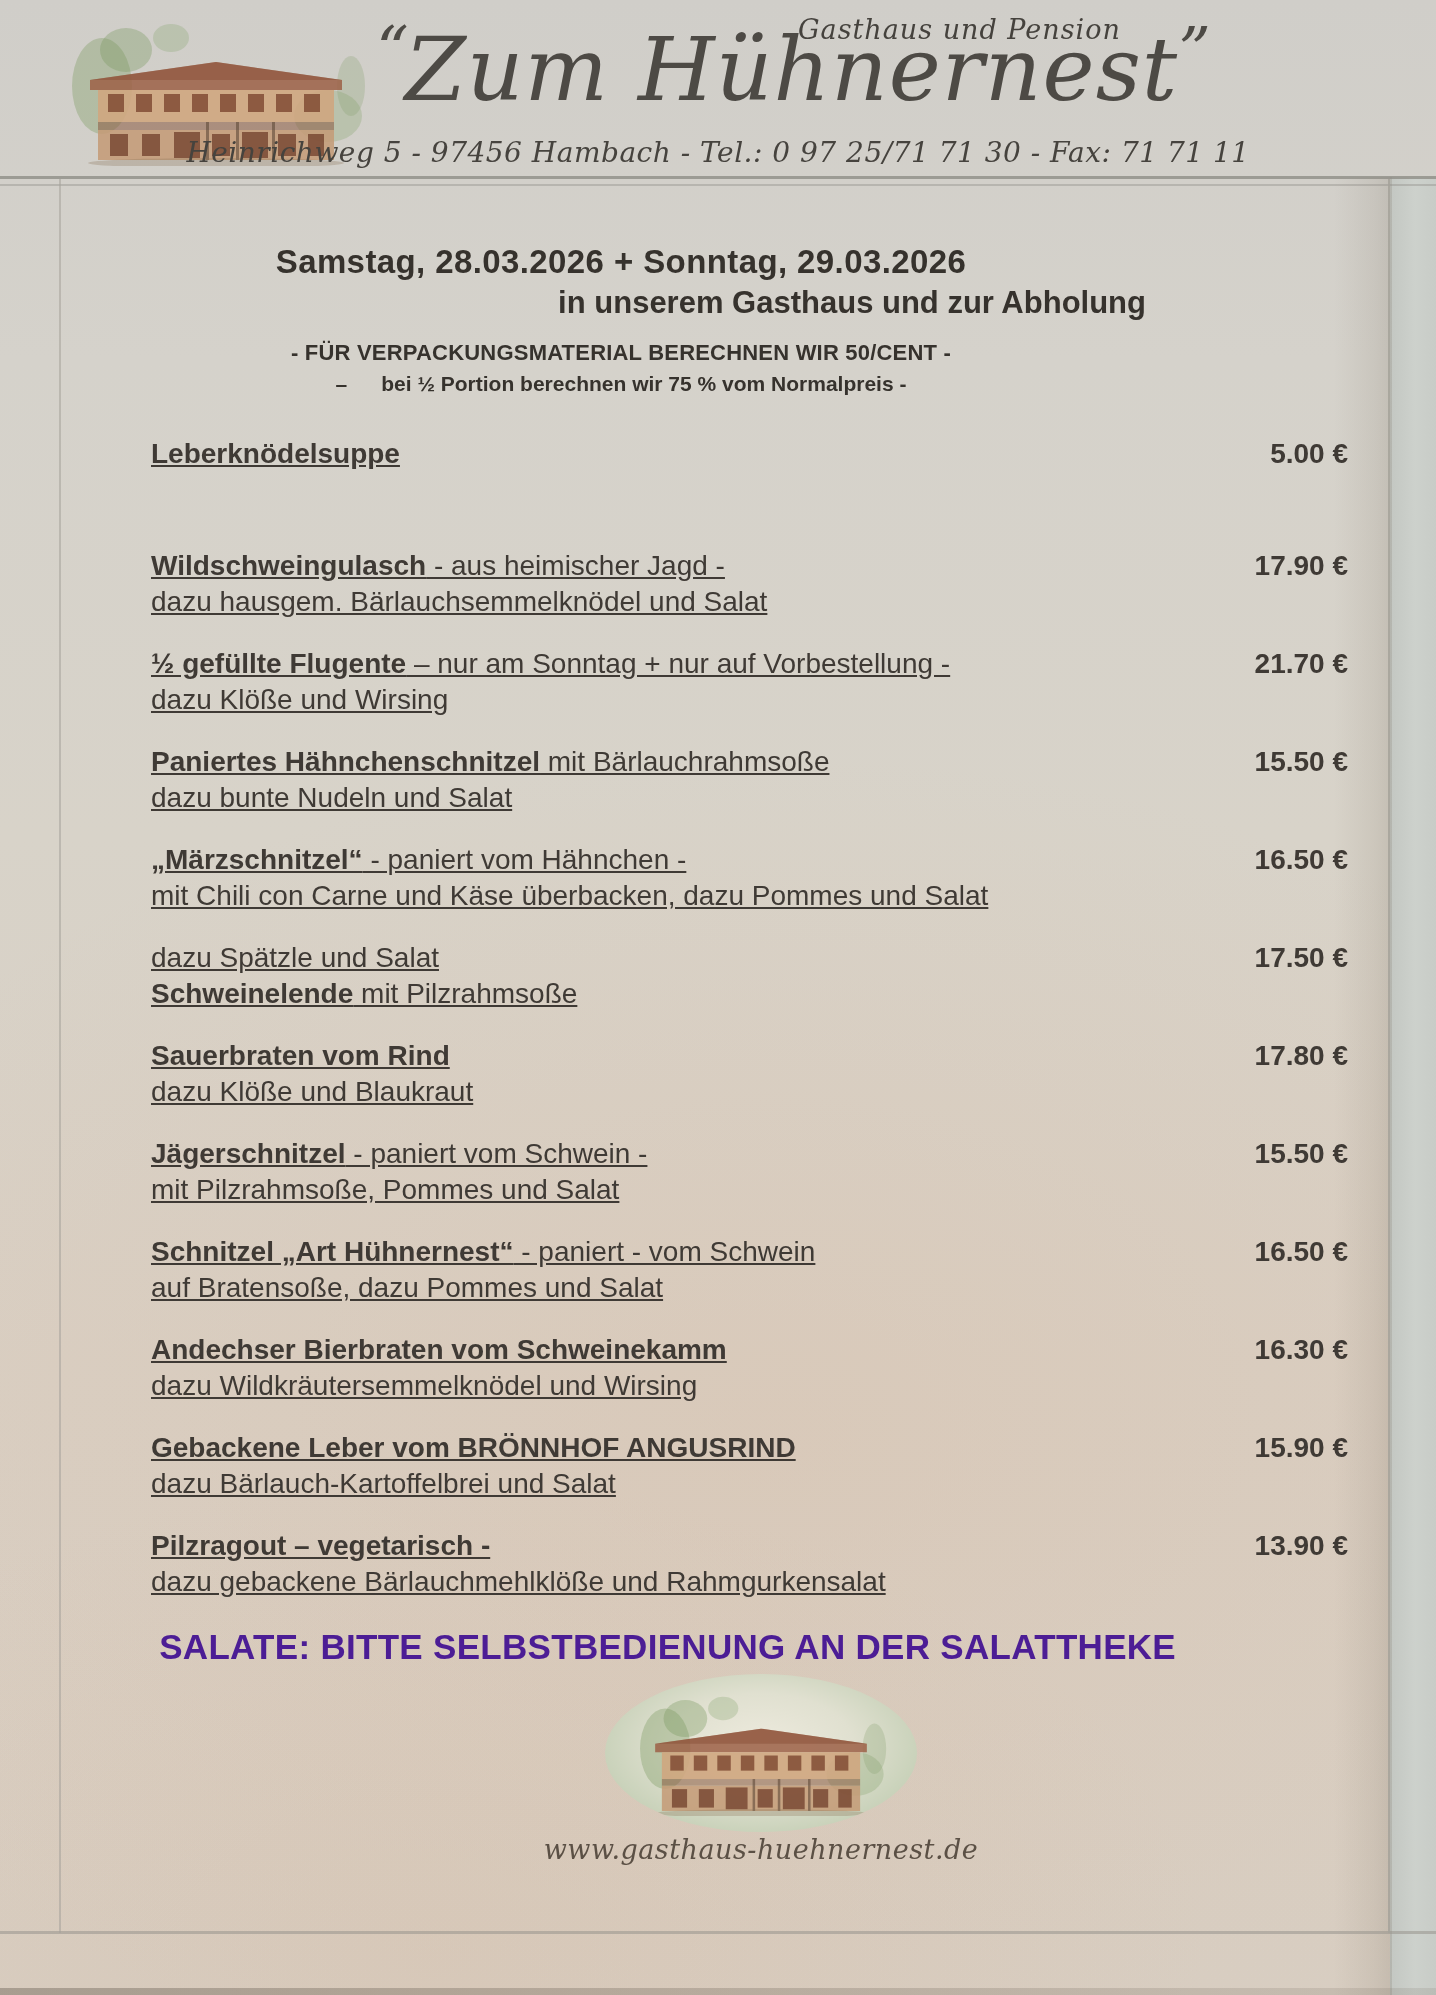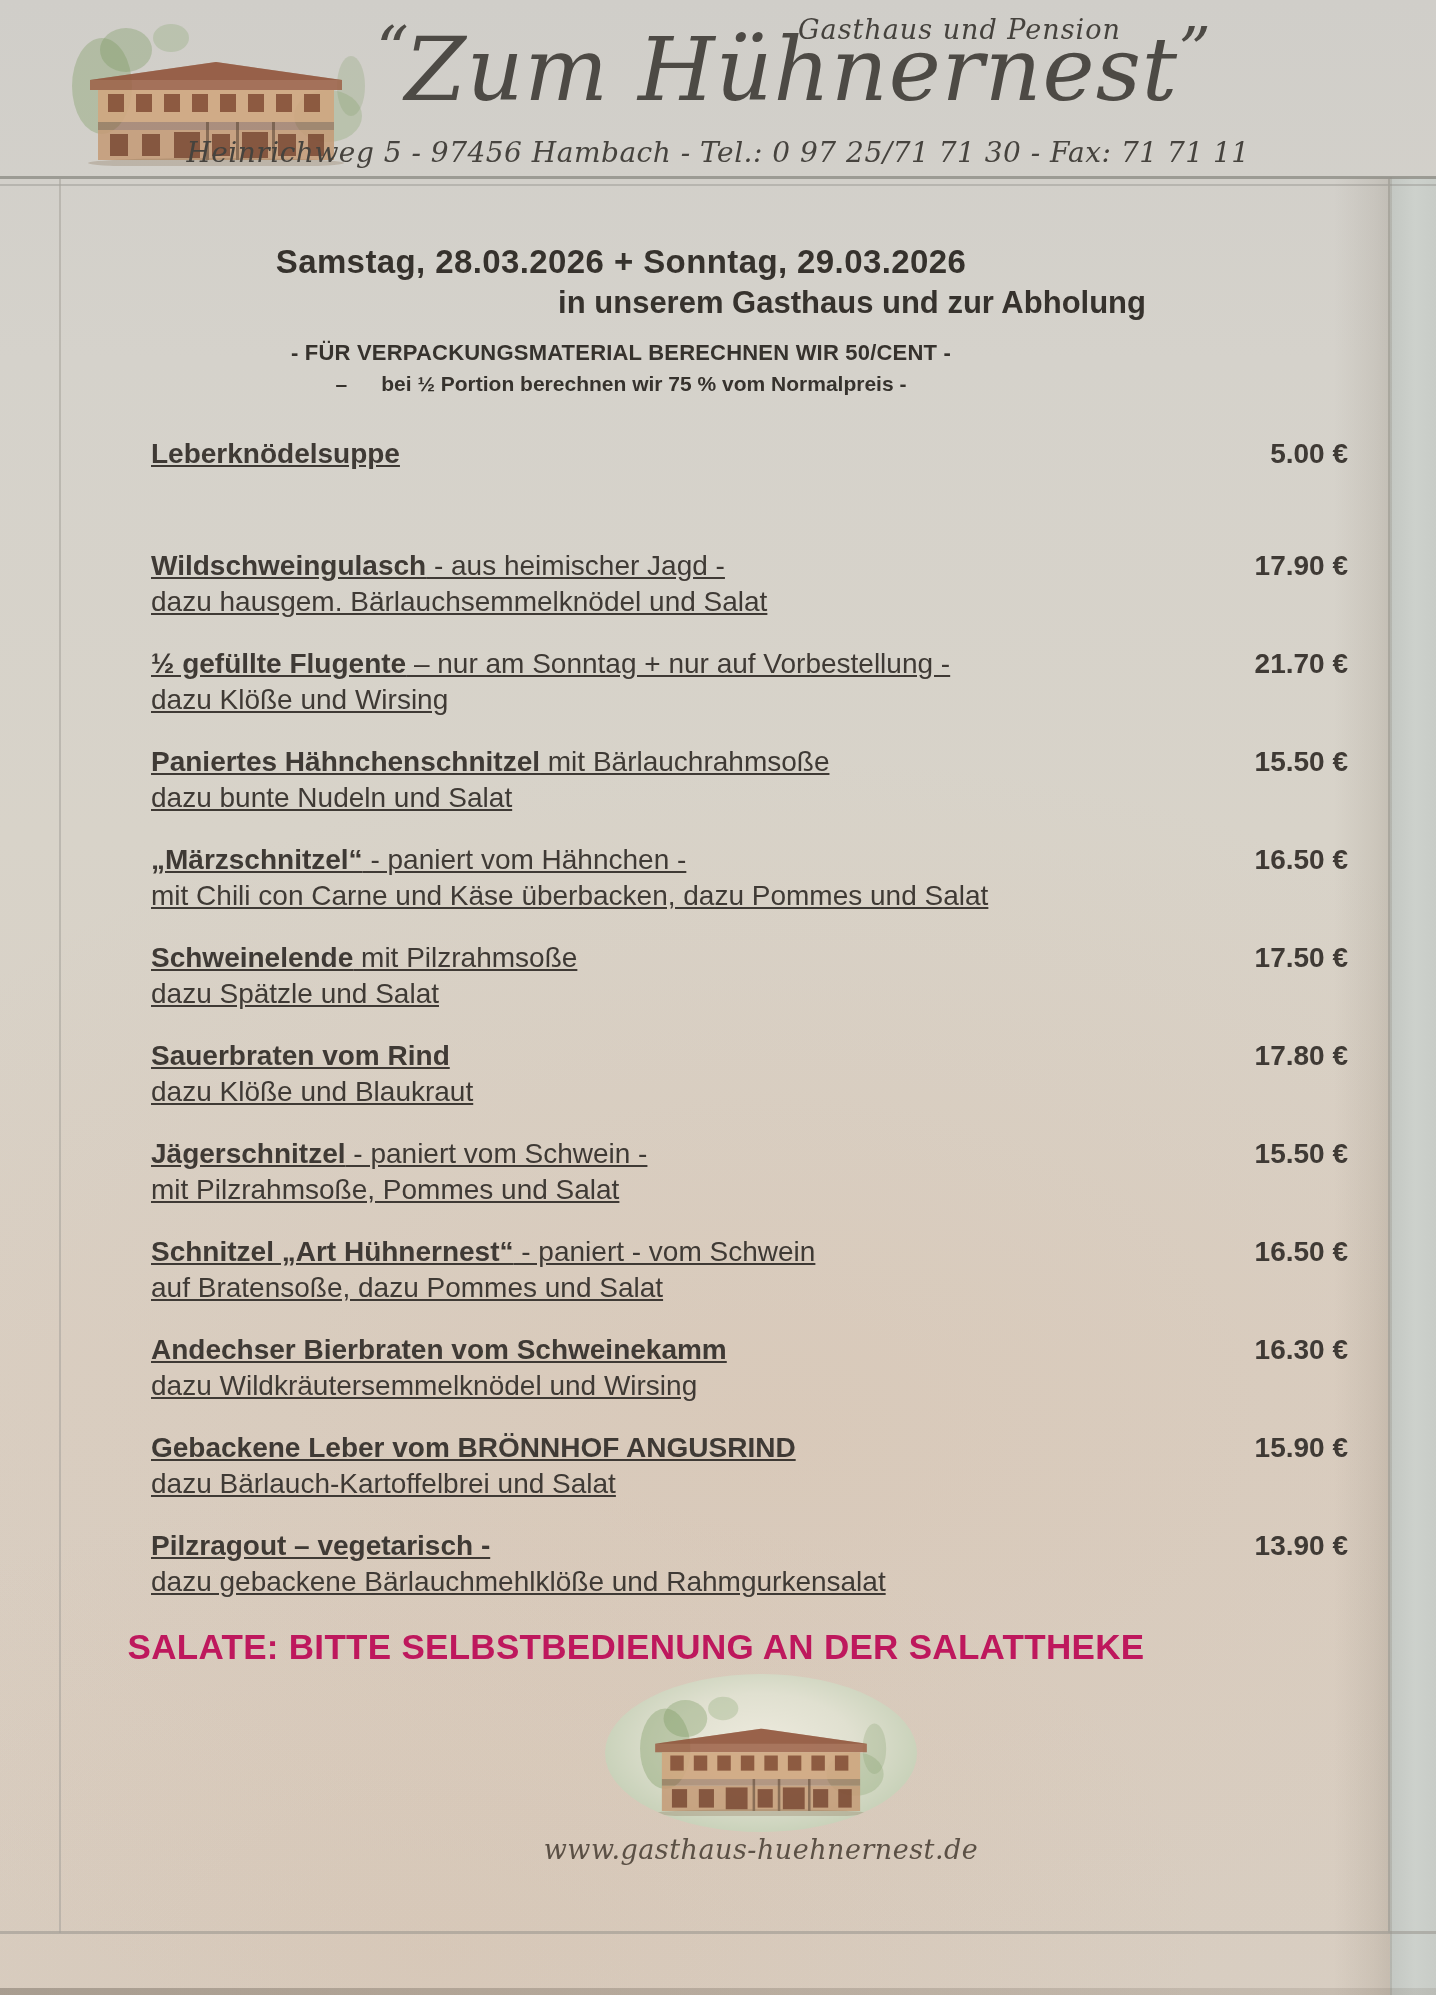--- a/index.html
+++ b/index.html
@@ -61,22 +61,22 @@
   .note-prefix{display:inline-block;margin-right:34px;}
   
   .menu{margin-top:40px;padding:0 78px 0 55px;}
   .menu-item{display:flex;justify-content:space-between;align-items:flex-start;margin-bottom:26px;}
   .menu-item.single{margin-bottom:76px;}
   .item-text{font-size:28px;line-height:36px;max-width:1010px;text-decoration:underline;}
   .item-title-bold{font-weight:bold;}
   .item-price{font-size:28px;font-weight:bold;white-space:nowrap;margin-left:18px;line-height:36px;}
   
   .salad-notice{
-    width:1080px;text-align:center;margin-top:24px;
-    font-size:35px;font-weight:bold;color:#be185d;letter-spacing:.3px;line-height:42px;
+    width:1080px;text-align:right;margin-top:24px;
+    font-size:35px;font-weight:bold;color:#4c1d95;letter-spacing:.3px;line-height:42px;
   }
   .footer-art-wrap{width:1330px;display:flex;flex-direction:column;align-items:center;}
   .footer-oval{
     margin-top:6px;width:312px;height:158px;border-radius:50%;
     background:radial-gradient(ellipse at 50% 45%, #edeadd 0%, #e0e0d0 42%, #c9d2ba 72%, rgba(201,210,186,0) 98%);
     display:flex;align-items:center;justify-content:center;overflow:hidden;
   }
   .website-line{
     width:1050px;text-align:center;margin-top:2px;
     font-size:27px;color:#5b5045;letter-spacing:.5px;
@@ -191,24 +191,24 @@
       <div><span class="item-title-bold">„Märzschnitzel“</span><span> - paniert vom Hähnchen  -</span></div>
       <div>
             <div class="desc-line">mit Chili con Carne und Käse überbacken, dazu Pommes und Salat</div>
           </div>
     </div>
     <div class="item-price">16.50 €</div>
   </div>
 
   <div class="menu-item">
     <div class="item-text">
+      <div>
+            <div class="desc-line">dazu Spätzle und Salat</div>
+          </div>
       <div><span class="item-title-bold">Schweinelende</span><span> mit Pilzrahmsoße</span></div>
-      <div>
-            <div class="desc-line">dazu Spätzle und Salat</div>
-          </div>
     </div>
     <div class="item-price">17.50 €</div>
   </div>
 
   <div class="menu-item">
     <div class="item-text">
       <div><span class="item-title-bold">Sauerbraten vom Rind</span><span></span></div>
       <div>
             <div class="desc-line">dazu Klöße und Blaukraut</div>
           </div>

